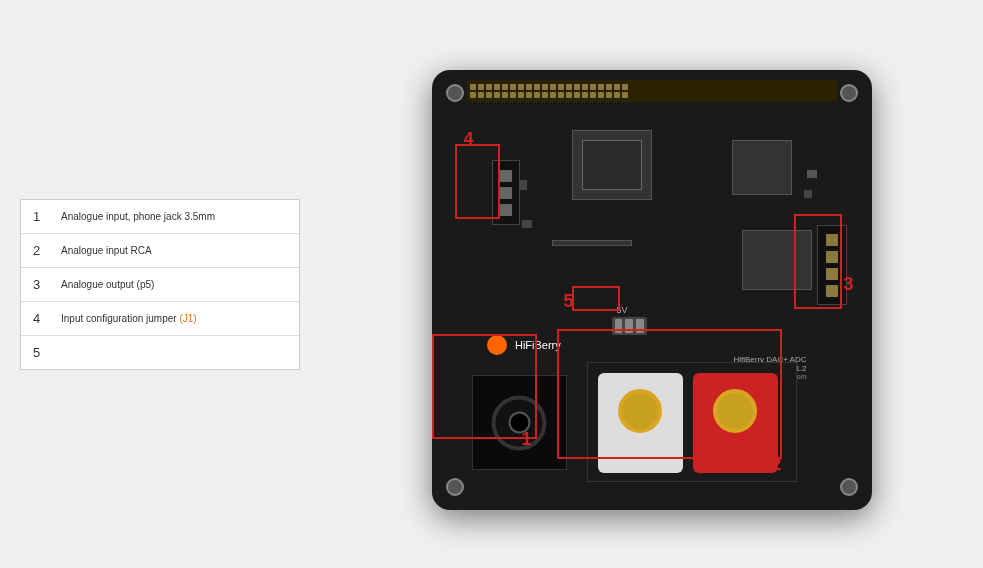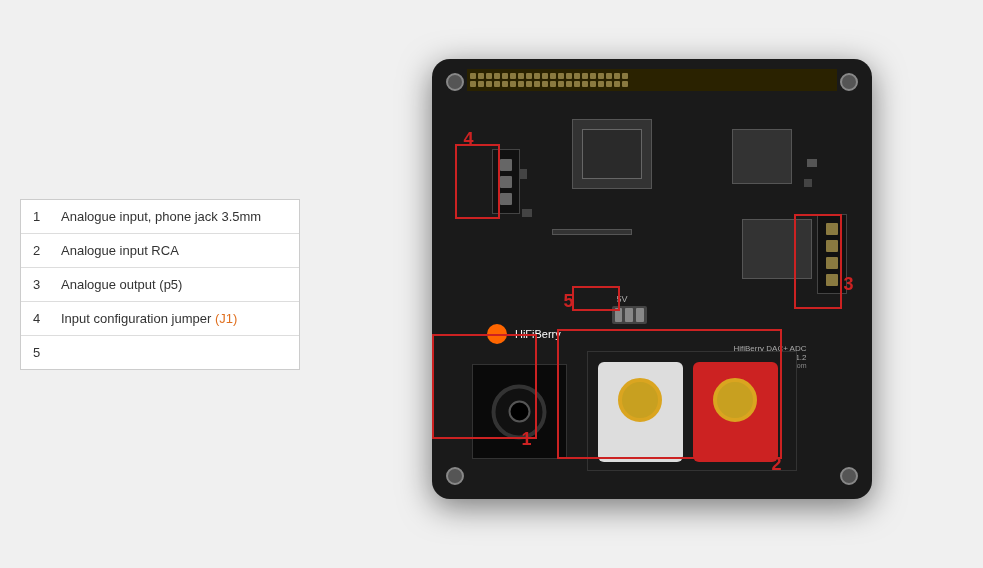--- a/index.html
+++ b/index.html
@@ -41,42 +41,42 @@
       border-bottom: none;
     }
     .legend-num {
       min-width: 20px;
       color: #333;
       font-weight: normal;
       margin-right: 8px;
     }
     .legend-text {
       color: #333;
-      font-size: 13px;
+      font-size: 10px;
     }
     .legend-text .highlight {
       color: #e07020;
     }
     
     .board-area {
       position: relative;
       flex: 1;
       display: flex;
       align-items: center;
       justify-content: center;
     }
     .board-img {
       position: relative;
       width: 490px;
       height: 490px;
     }
     
     .pcb {
       position: absolute;
-      top: 20px;
+      top: 31px;
       left: 30px;
       width: 440px;
       height: 440px;
       background: #1a1a1a;
       border-radius: 18px;
       box-shadow: 0 8px 32px rgba(0,0,0,0.5);
       overflow: hidden;
     }
     .gpio-pin {
       width: 6px;

